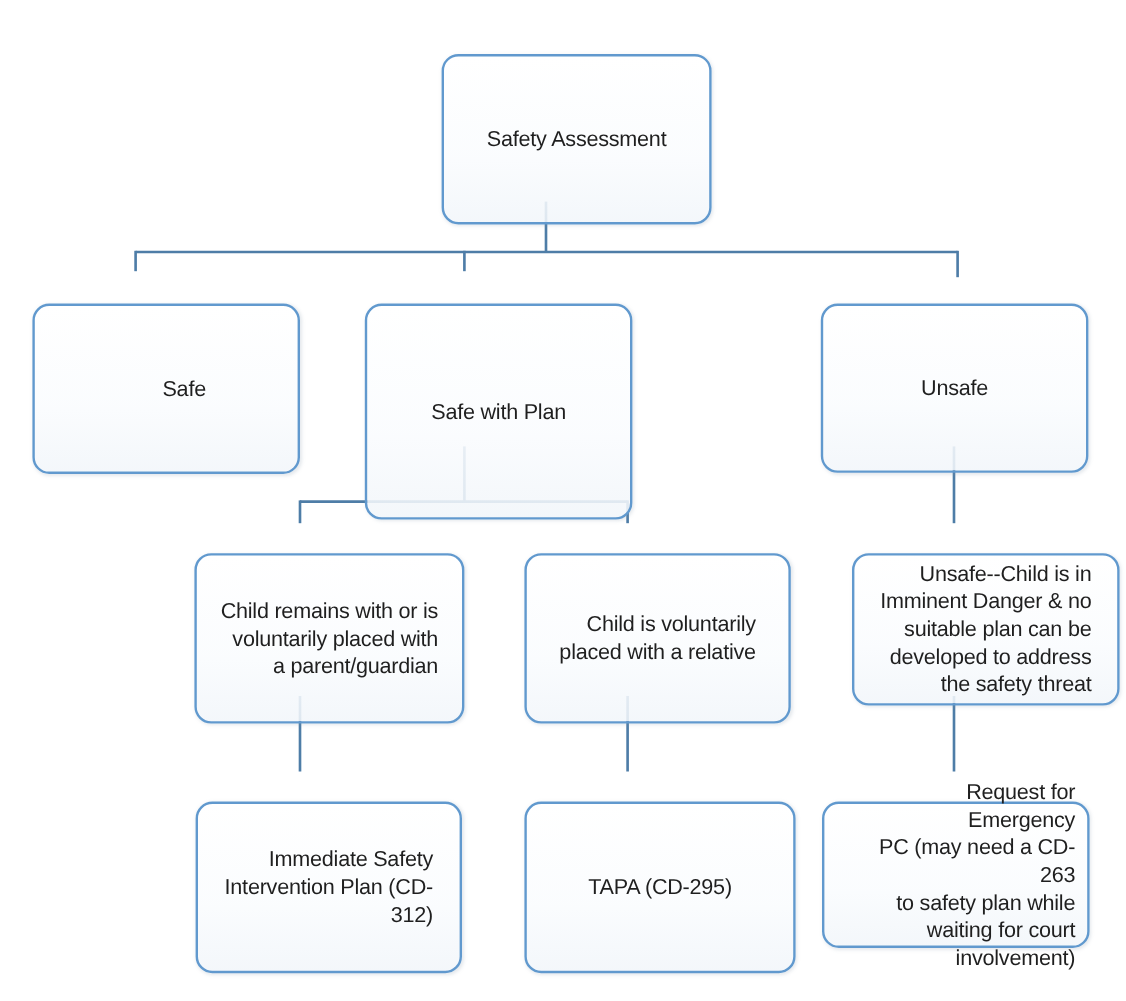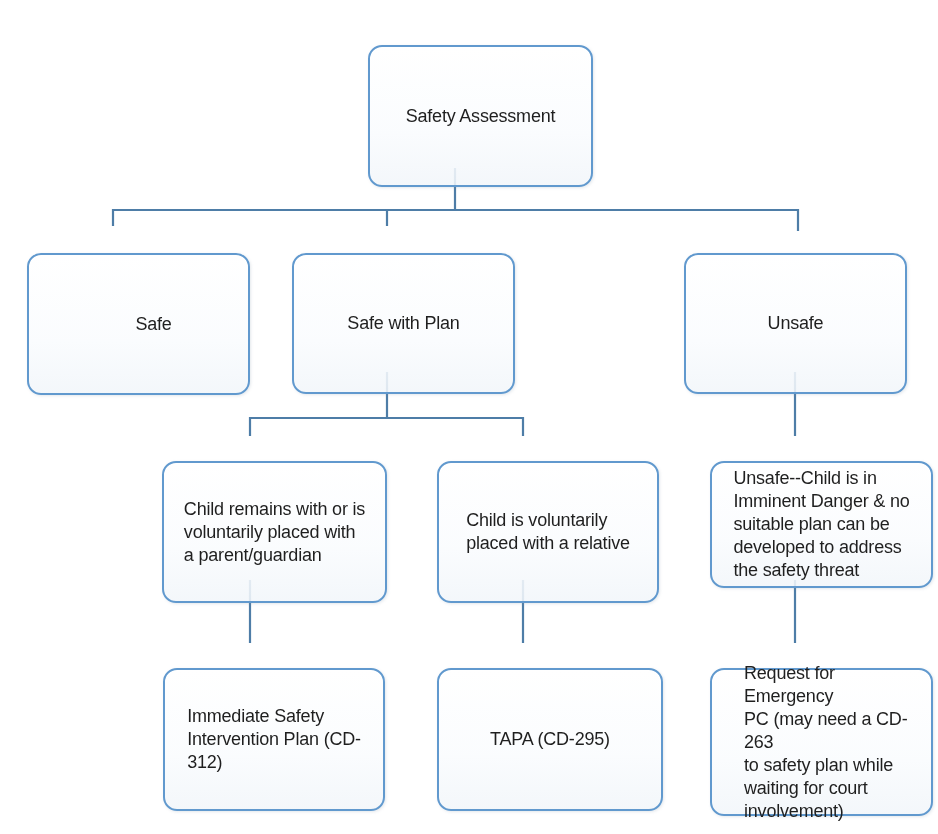--- a/index.html
+++ b/index.html
@@ -29,38 +29,38 @@
     border: 2px solid var(--box-border, #6199CE);
     border-radius: 14px;
     background: linear-gradient(180deg,
        rgba(255,255,255,0.92) 0%,
        rgba(250,252,254,0.90) 60%,
        rgba(242,246,250,0.88) 100%);
     box-shadow: 1px 1px 3px rgba(130,150,170,0.22);
     display: flex;
     align-items: center;
     justify-content: center;
-    text-align: left;
+    text-align: right;
     padding: 8px 10px;
     color: var(--text, #1F1F1F);
     font-size: 18px;
     line-height: 23px;
     letter-spacing: -0.2px;
     white-space: pre-line;
   }
   #node-safety-assessment   { left: 368px; top: 45px;  width: 225px; height: 142px; }
   #node-safe                { left: 27px;  top: 253px; width: 223px; height: 142px; padding-left: 40px; }
-  #node-safe-with-plan      { left: 292px; top: 253px; width: 223px; height: 141px; }
+  #node-safe-with-plan      { left: 304px; top: 253px; width: 223px; height: 180px; }
   #node-unsafe              { left: 684px; top: 253px; width: 223px; height: 141px; }
   #node-child-parent-guardian { left: 162px; top: 461px; width: 225px; height: 142px; }
   #node-child-relative      { left: 437px; top: 461px; width: 222px; height: 142px; }
   #node-unsafe-imminent     { left: 710px; top: 461px; width: 223px; height: 127px; }
   #node-immediate-safety    { left: 163px; top: 668px; width: 222px; height: 143px; }
   #node-tapa                { left: 437px; top: 668px; width: 226px; height: 143px; }
-  #node-request-pc          { left: 710px; top: 668px; width: 223px; height: 148px; padding-left: 32px; }
+  #node-request-pc          { left: 685px; top: 668px; width: 223px; height: 122px; padding-left: 32px; }
 </style>
 </head>
 <body>
 
 <div id="canvas">
 
   <svg id="connector-layer" width="938" height="834" viewBox="0 0 938 834">
 
     <path d="M455 168 V210"></path>
     <path d="M113 210 H798"></path>

